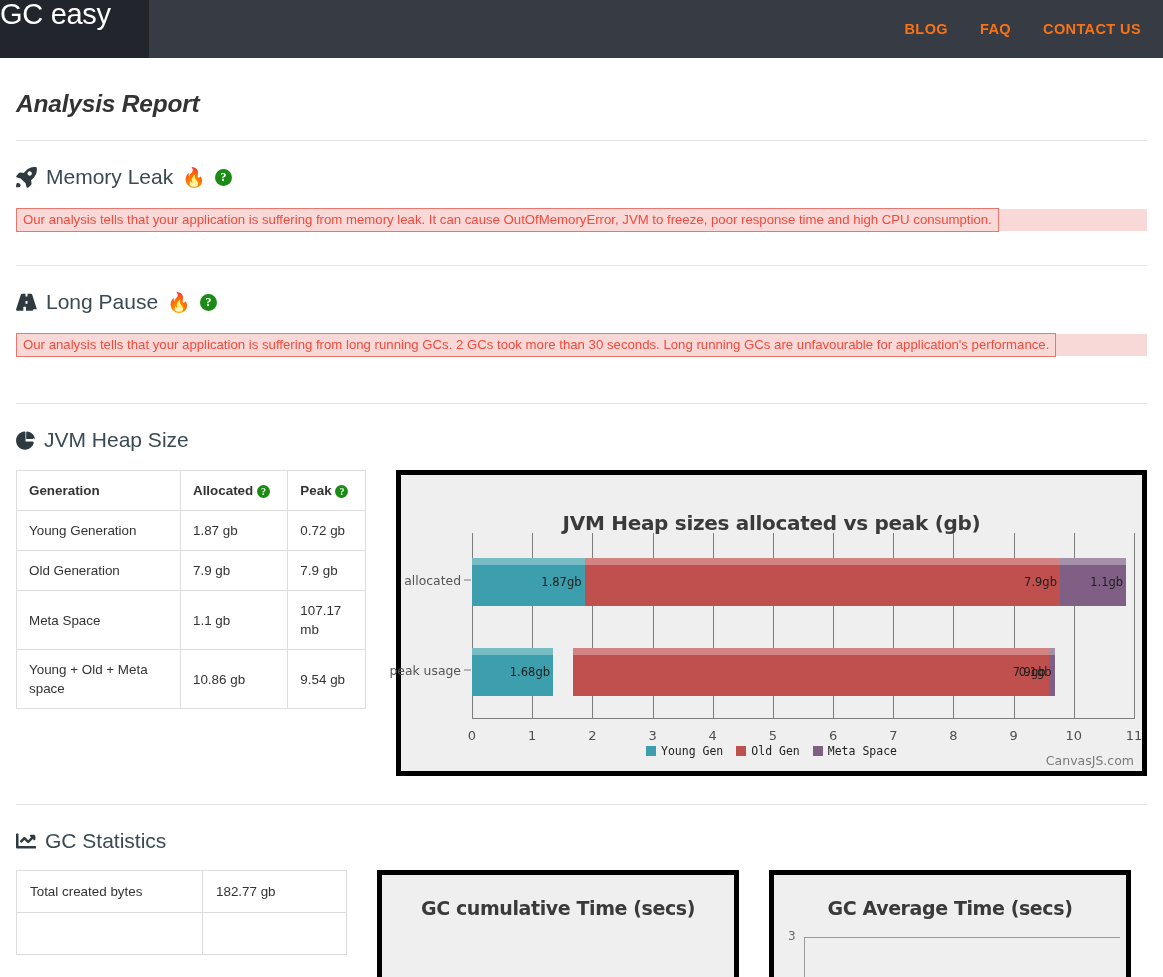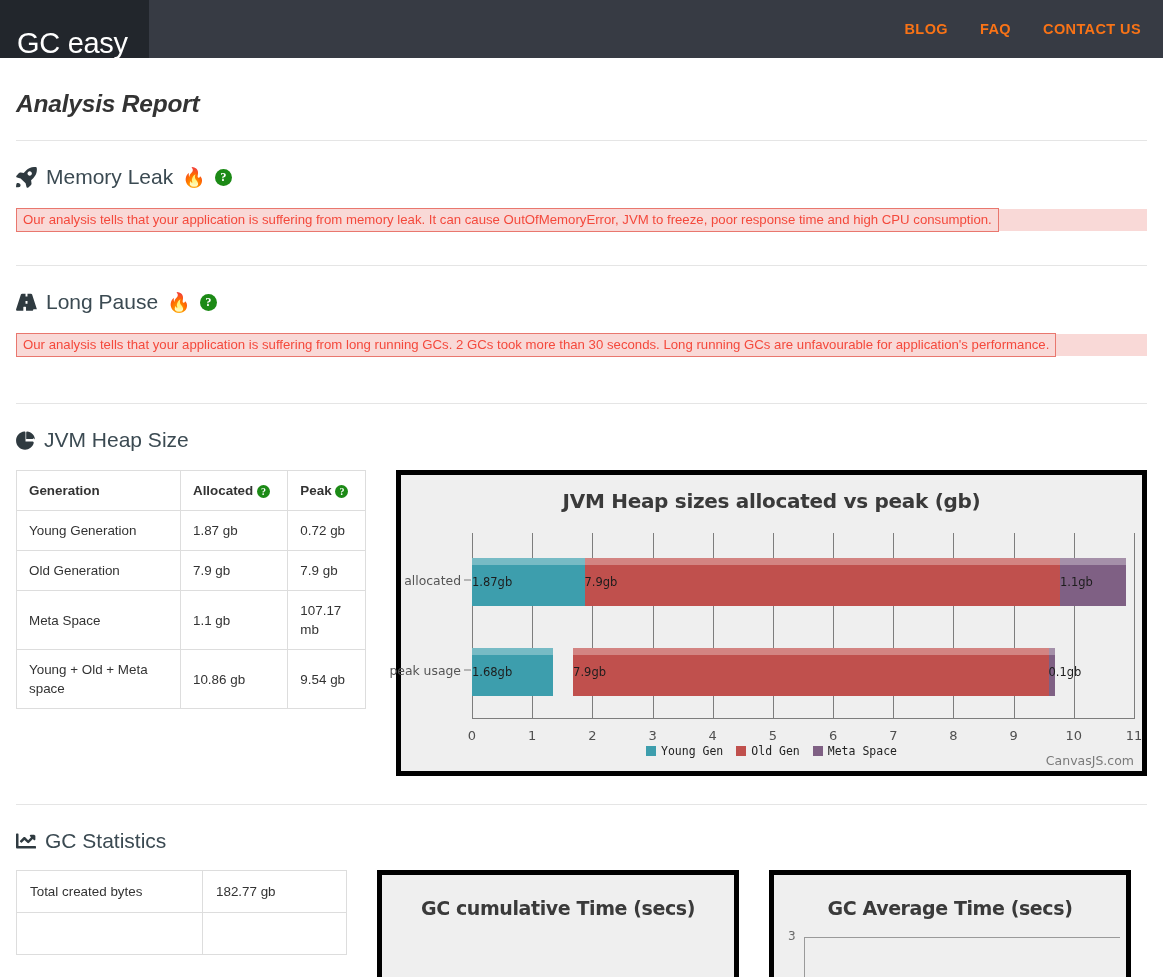--- a/index.html
+++ b/index.html
@@ -19,22 +19,21 @@
     background: #373b44;
     display: flex;
     align-items: stretch;
     justify-content: space-between;
     position: relative;
   }
   .brand {
     background: #22262c;
     width: 149px;
     display: flex;
-    align-items: flex-end;
-    padding-left: 17px;
+    align-items: flex-start;
     cursor: pointer;
   }
   .brand-text {
     color: #ffffff;
     font-size: 29px;
     font-weight: 400;
     letter-spacing: -0.3px;
     line-height: 1;
   }
   .nav-links {
@@ -161,21 +160,21 @@
     width: 751px;
     height: 306px;
     position: relative;
     flex-shrink: 0;
   }
   .chart-title {
     text-align: center;
     font-size: 20px;
     font-weight: bold;
     color: #3a3a3a;
-    padding-top: 14px;
+    padding-top: 36px;
     letter-spacing: -0.3px;
     font-family: "DejaVu Sans", sans-serif;
   }
   .plot {
     position: absolute;
     left: 71px;
     top: 58px;
     right: 8px;
     bottom: 52px;
   }
@@ -216,20 +215,21 @@
     width: 7px; height: 1px;
     background: #7d7d7d;
     transform: translateY(-50%);
   }
   .bar-row { position: absolute; left: 0; }
   .seg {
     position: absolute;
     top: 4px; bottom: 0;
     display: flex;
     align-items: center;
+    justify-content: flex-end;
   }
   .seg .cap {
     position: absolute; left: 0; right: 0; top: 0;
     height: 7px;
     background: rgba(255,255,255,0.30);
   }
   .seg .val {
     font-size: 11.5px;
     color: #1d1d1d;
     padding-right: 3px;

